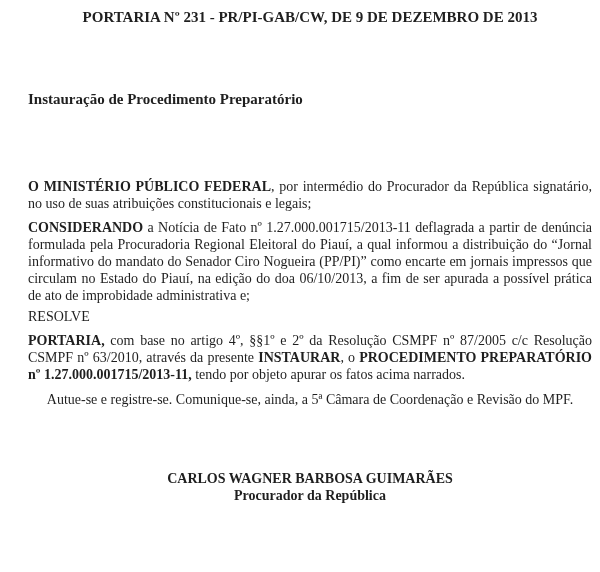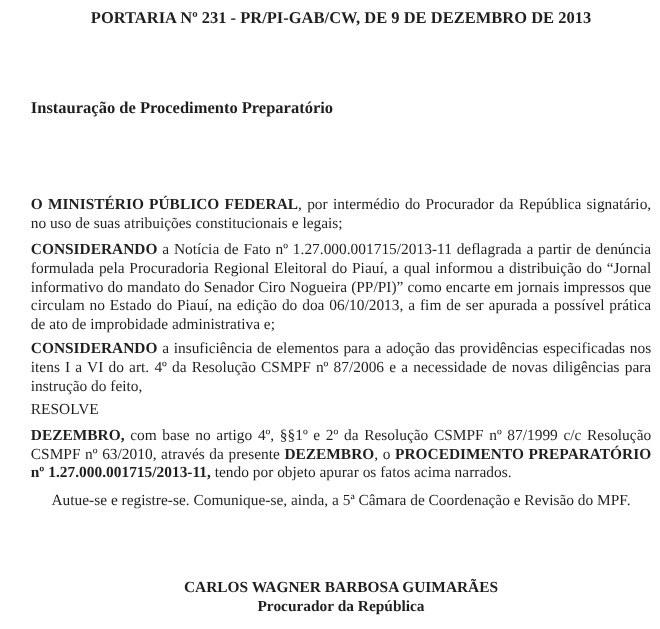--- a/index.html
+++ b/index.html
@@ -57,25 +57,24 @@
 <div class="page">
 
   <h1 class="title">PORTARIA Nº 231 - PR/PI-GAB/CW, DE 9 DE DEZEMBRO DE 2013</h1>
 
   <p class="subject">Instauração de Procedimento Preparatório</p>
 
   <p class="para p-preamble"><span class="b">O MINISTÉRIO PÚBLICO FEDERAL</span><span>, por intermédio do Procurador da República signatário, no uso de suas atribuições constitucionais e legais;</span></p>
 
   <p class="para p-cons1"><span class="b">CONSIDERANDO</span><span> a Notícia de Fato nº 1.27.000.001715/2013-11 deflagrada a partir de denúncia formulada pela Procuradoria Regional Eleitoral do Piauí, a qual informou a distribuição do “Jornal informativo do mandato do Senador Ciro Nogueira (PP/PI)” como encarte em jornais impressos que circulam no Estado do Piauí, na edição do doa 06/10/2013, a fim de ser apurada a possível prática de ato de improbidade administrativa e;</span></p>
 
-  <p class="para p-cons2"><span class="b">CONSIDERANDO</span><span> a insuficiência de elementos para a adoção das providências especificadas nos itens I a VI do art. 4º da Resolução CSMPF nº 87/2006 e a necessidade de novas diligências para instrução do feito,</span></p>
 
   <p class="para p-resolve">RESOLVE</p>
 
-  <p class="para p-instaurar"><span class="b">DEZEMBRO,</span><span> com base no artigo 4º, §§1º e 2º da Resolução CSMPF nº 87/1999 c/c Resolução CSMPF nº 63/2010, através da presente </span><span class="b">DEZEMBRO</span><span>, o </span><span class="b">PROCEDIMENTO PREPARATÓRIO nº 1.27.000.001715/2013-11,</span><span> tendo por objeto apurar os fatos acima narrados.</span></p>
+  <p class="para p-instaurar"><span class="b">PORTARIA,</span><span> com base no artigo 4º, §§1º e 2º da Resolução CSMPF nº 87/2005 c/c Resolução CSMPF nº 63/2010, através da presente </span><span class="b">INSTAURAR</span><span>, o </span><span class="b">PROCEDIMENTO PREPARATÓRIO nº 1.27.000.001715/2013-11,</span><span> tendo por objeto apurar os fatos acima narrados.</span></p>
 
   <p class="para p-closing">Autue-se e registre-se. Comunique-se, ainda, a 5ª Câmara de Coordenação e Revisão do MPF.</p>
 
   <div class="signature">
     <div>CARLOS WAGNER BARBOSA GUIMARÃES</div>
     <div>Procurador da República</div>
   </div>
 
 </div>
 

